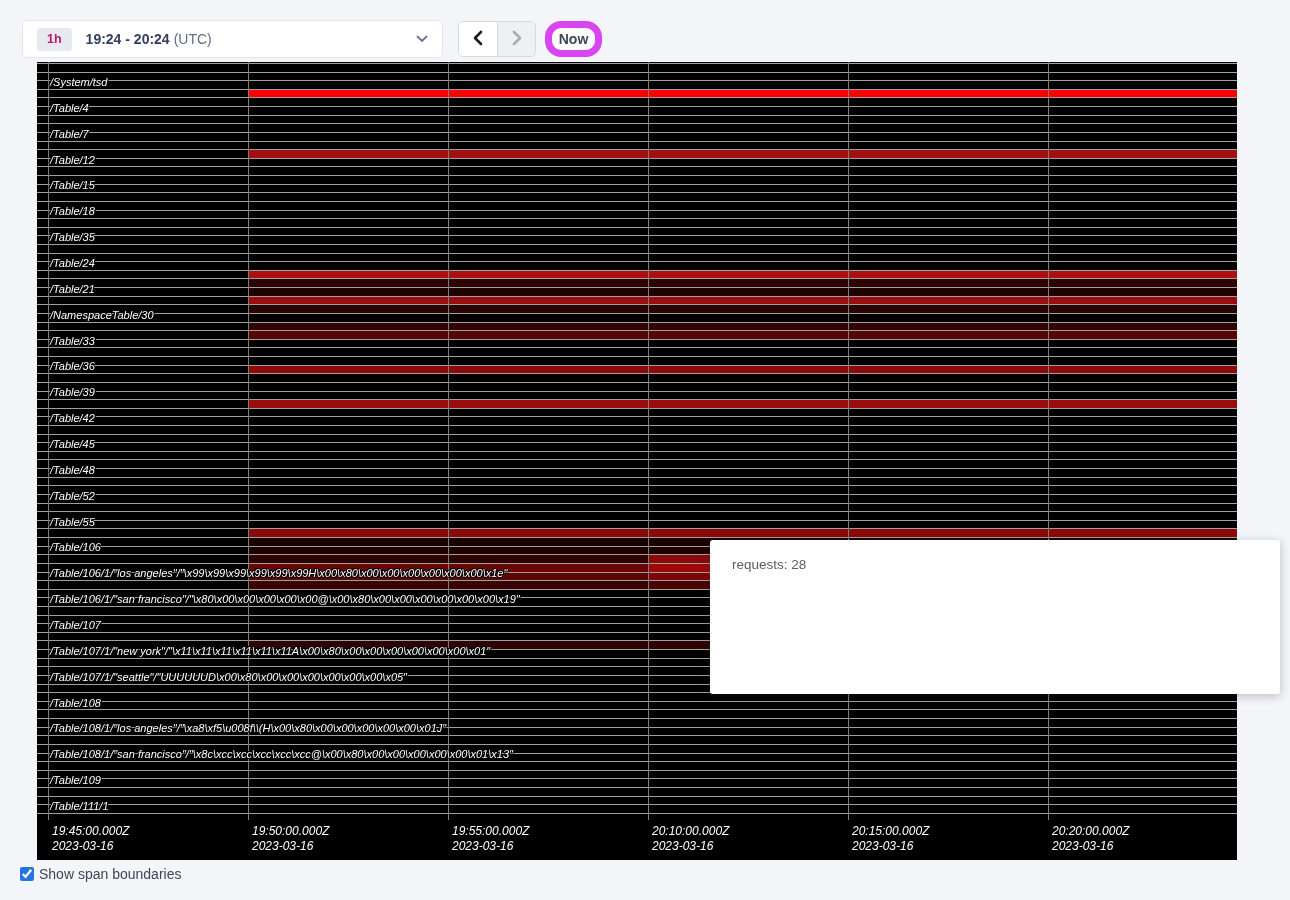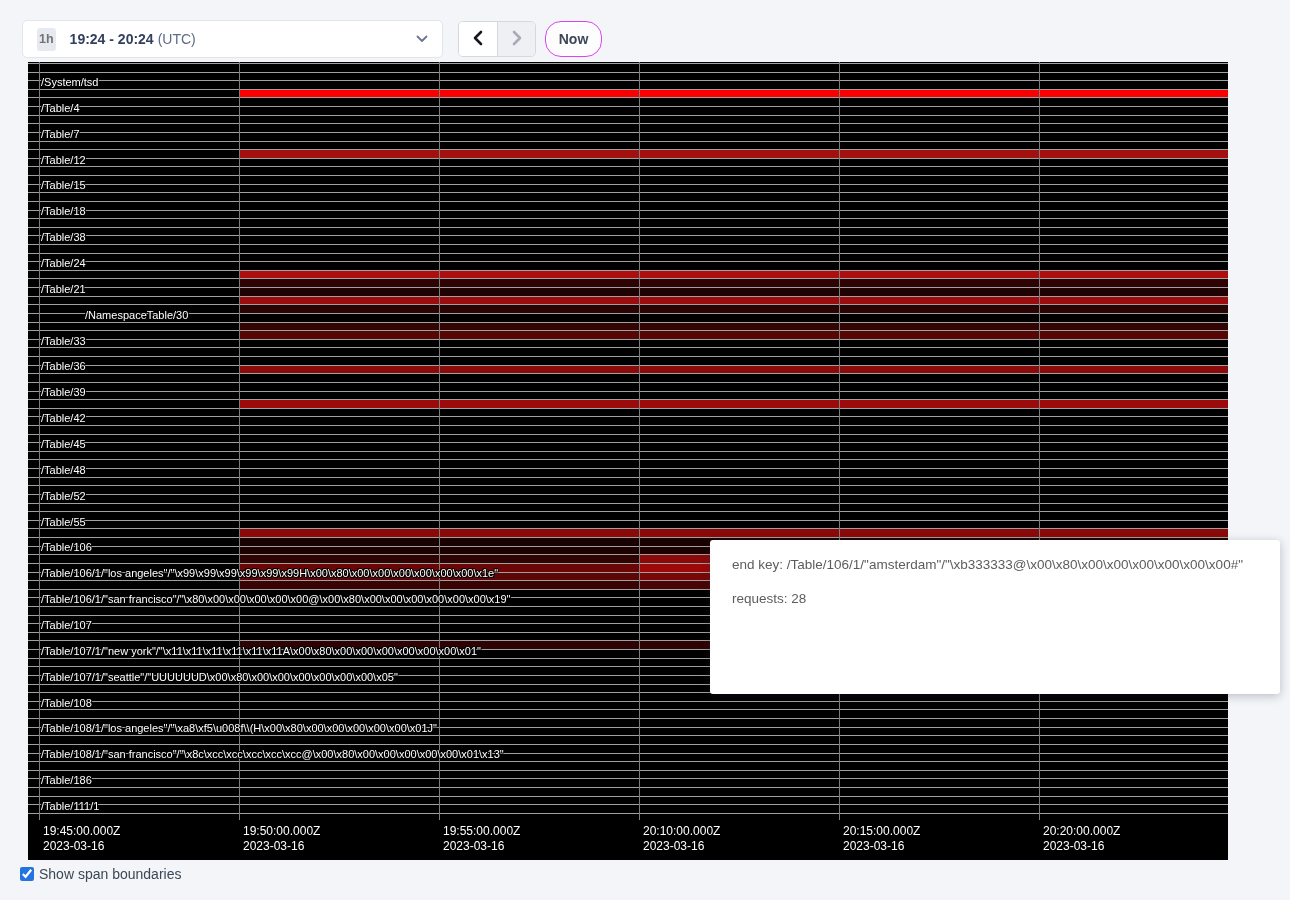--- a/index.html
+++ b/index.html
@@ -11,47 +11,47 @@
     overflow:hidden;
   }
   
   .toolbar { position:absolute; left:0; top:0; width:100%; height:62px; }
   .range-dropdown {
     position:absolute; left:22px; top:20px; width:421px; height:38px;
     background:#ffffff; border:1px solid #e4e5ec; border-radius:5px;
     display:flex; align-items:center; padding:0 14px; cursor:pointer;
   }
   .range-badge {
-    background:#e6e9f0; color:#737373; font-weight:bold; font-size:12.5px;
-    border-radius:3px; padding:5px 2px; margin-right:14px; line-height:13px;
+    background:#e6e9f0; color:#be185d; font-weight:bold; font-size:12.5px;
+    border-radius:3px; padding:5px 10px; margin-right:14px; line-height:13px;
   }
   .range-text { font-size:14px; color:#32405e; font-weight:bold; white-space:nowrap; }
   .range-tz { font-size:14px; color:#5c6b88; font-weight:normal; margin-left:4px; }
   .range-chevron { margin-left:auto; display:flex; align-items:center; }
   .arrow-group {
     position:absolute; left:458px; top:21px; height:36px;
     display:flex; border:1px solid #d6d8de; border-radius:5px; overflow:hidden;
     background:#ffffff;
   }
   .arrow-btn {
     width:38px; height:34px; border:none; background:#ffffff;
     display:flex; align-items:center; justify-content:center; cursor:pointer;
   }
   .arrow-btn + .arrow-btn { border-left:1px solid #d6d8de; }
   .arrow-btn.disabled { background:#eff0f4; cursor:default; }
   .now-btn {
     position:absolute; left:545px; top:21px; width:57px; height:36px;
-    background:#fdfdfe; border:1px solid #d946ef; border-radius:16px;
+    background:#fdfdfe; border:7px solid #d946ef; border-radius:16px;
     font-family:"Liberation Sans", sans-serif;
     font-size:14px; font-weight:bold; color:#3e4757; cursor:pointer;
   }
   
   .heatmap {
-    position:absolute; left:28px; top:62px; width:1200px; height:798px;
-    background:#000; overflow:hidden;
+    position:absolute; left:37px; top:62px; width:1200px; height:798px;
+    background:#000; overflow:hidden;font-style:italic;
   }
   .rows-layer { position:absolute; left:0; top:0; width:1200px; height:758px; }
   .hline { position:absolute; left:0; width:1200px; height:1px; background:#a0a0a0; }
   .vline { position:absolute; top:0; width:1px; height:758px; background:#7d7d7d; z-index:3; }
   .band { position:absolute; z-index:2; }
   .row-label {
     position:absolute; z-index:4; color:#ffffff; font-size:11px; line-height:13px;
     white-space:nowrap;
     text-shadow:-1px 0 0 #000, 1px 0 0 #000, 0 -1px 0 #000, 0 1px 0 #000, 1px 1px 0 #000, -1px -1px 0 #000;
   }
@@ -230,55 +230,54 @@
       <div class="vline" style="left: 411px; background: rgb(125, 125, 125);"></div>
       <div class="vline" style="left: 611px; background: rgb(125, 125, 125);"></div>
       <div class="vline" style="left: 811px; background: rgb(125, 125, 125);"></div>
       <div class="vline" style="left: 1011px; background: rgb(125, 125, 125);"></div>
       <div class="row-label" style="top: 14px; left: 13px;">/System/tsd</div>
       <div class="row-label" style="top: 39.86px; left: 13px;">/Table/4</div>
       <div class="row-label" style="top: 65.71px; left: 13px;">/Table/7</div>
       <div class="row-label" style="top: 91.57px; left: 13px;">/Table/12</div>
       <div class="row-label" style="top: 117.43px; left: 13px;">/Table/15</div>
       <div class="row-label" style="top: 143.28px; left: 13px;">/Table/18</div>
-      <div class="row-label" style="top: 169.14px; left: 13px;">/Table/38</div>
+      <div class="row-label" style="top: 169.14px; left: 13px;">/Table/35</div>
       <div class="row-label" style="top: 195px; left: 13px;">/Table/24</div>
       <div class="row-label" style="top: 220.86px; left: 13px;">/Table/21</div>
-      <div class="row-label" style="top: 246.71px; left: 13px; margin-left: 44px;">/NamespaceTable/30</div>
+      <div class="row-label" style="top: 246.71px; left: 13px;">/NamespaceTable/30</div>
       <div class="row-label" style="top: 272.57px; left: 13px;">/Table/33</div>
       <div class="row-label" style="top: 298.43px; left: 13px;">/Table/36</div>
       <div class="row-label" style="top: 324.28px; left: 13px;">/Table/39</div>
       <div class="row-label" style="top: 350.14px; left: 13px;">/Table/42</div>
       <div class="row-label" style="top: 376px; left: 13px;">/Table/45</div>
       <div class="row-label" style="top: 401.86px; left: 13px;">/Table/48</div>
       <div class="row-label" style="top: 427.71px; left: 13px;">/Table/52</div>
       <div class="row-label" style="top: 453.57px; left: 13px;">/Table/55</div>
       <div class="row-label" style="top: 479.43px; left: 13px;">/Table/106</div>
       <div class="row-label" style="top: 505.28px; left: 13px;">/Table/106/1/"los angeles"/"\x99\x99\x99\x99\x99\x99H\x00\x80\x00\x00\x00\x00\x00\x00\x1e"</div>
       <div class="row-label" style="top: 531.14px; left: 13px;">/Table/106/1/"san francisco"/"\x80\x00\x00\x00\x00\x00@\x00\x80\x00\x00\x00\x00\x00\x00\x19"</div>
       <div class="row-label" style="top: 557px; left: 13px;">/Table/107</div>
       <div class="row-label" style="top: 582.85px; left: 13px;">/Table/107/1/"new york"/"\x11\x11\x11\x11\x11\x11A\x00\x80\x00\x00\x00\x00\x00\x00\x01"</div>
       <div class="row-label" style="top: 608.71px; left: 13px;">/Table/107/1/"seattle"/"UUUUUUD\x00\x80\x00\x00\x00\x00\x00\x00\x05"</div>
       <div class="row-label" style="top: 634.57px; left: 13px;">/Table/108</div>
       <div class="row-label" style="top: 660.42px; left: 13px;">/Table/108/1/"los angeles"/"\xa8\xf5\u008f\\(H\x00\x80\x00\x00\x00\x00\x00\x01J"</div>
       <div class="row-label" style="top: 686.28px; left: 13px;">/Table/108/1/"san francisco"/"\x8c\xcc\xcc\xcc\xcc\xcc@\x00\x80\x00\x00\x00\x00\x00\x01\x13"</div>
-      <div class="row-label" style="top: 712.14px; left: 13px;">/Table/186</div>
+      <div class="row-label" style="top: 712.14px; left: 13px;">/Table/109</div>
       <div class="row-label" style="top: 738px; left: 13px;">/Table/111/1</div>
     </div>
   <div class="axis-strip" id="axis-strip">
       <div class="tick" style="left: 15px;"><span>19:45:00.000Z</span><span class="tick-date">2023-03-16</span></div>
       <div class="tick" style="left: 215px;"><span>19:50:00.000Z</span><span class="tick-date">2023-03-16</span></div>
       <div class="tick" style="left: 415px;"><span>19:55:00.000Z</span><span class="tick-date">2023-03-16</span></div>
       <div class="tick" style="left: 615px;"><span>20:10:00.000Z</span><span class="tick-date">2023-03-16</span></div>
       <div class="tick" style="left: 815px;"><span>20:15:00.000Z</span><span class="tick-date">2023-03-16</span></div>
       <div class="tick" style="left: 1015px;"><span>20:20:00.000Z</span><span class="tick-date">2023-03-16</span></div>
     </div>
 </div>
 
 <div class="tooltip">
-  <div class="tooltip-line">end key: /Table/106/1/"amsterdam"/"\xb333333@\x00\x80\x00\x00\x00\x00\x00\x00#"</div>
   <div class="tooltip-line">requests: 28</div>
 </div>
 
 <div class="footer-check">
   <input type="checkbox" id="spanChk" checked="" style="">
   <label for="spanChk">Show span boundaries</label>
 </div>
 
 </body></html>

